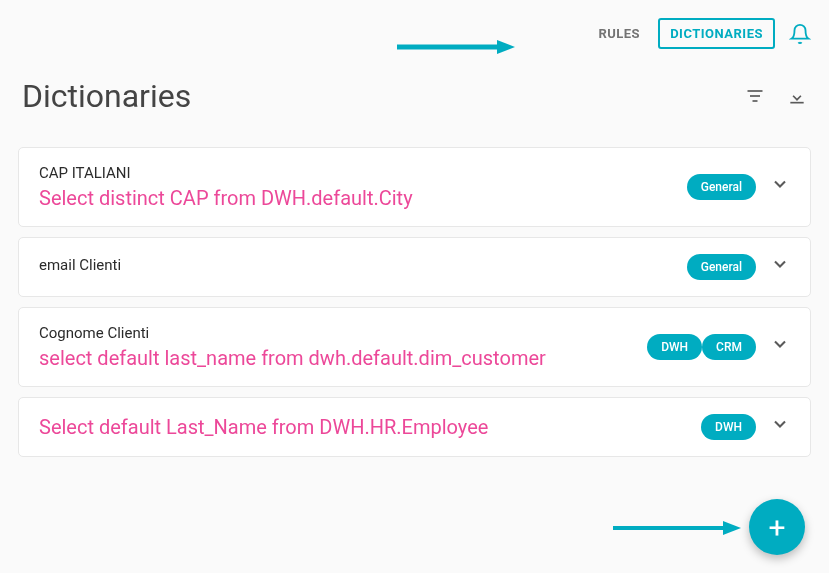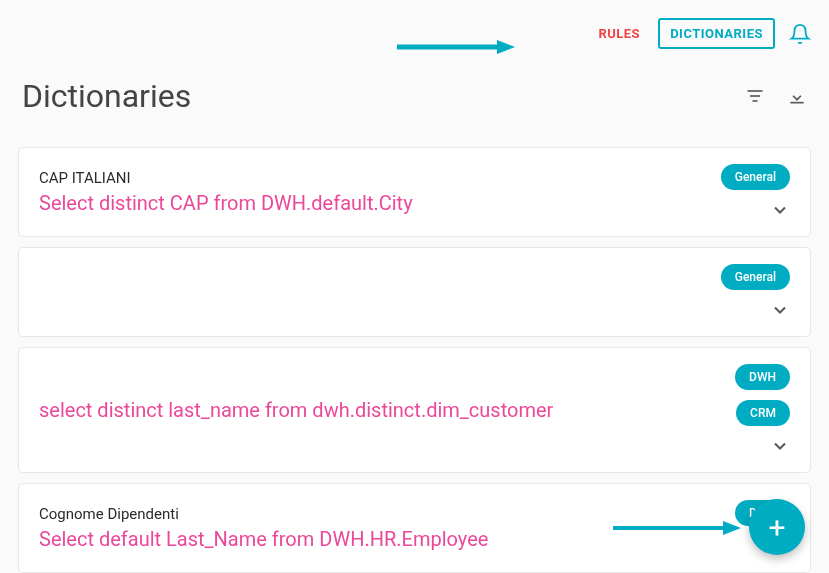--- a/index.html
+++ b/index.html
@@ -16,21 +16,21 @@
     justify-content: flex-end;
     align-items: center;
     padding: 18px 18px 0 18px;
     gap: 6px;
     position: relative;
   }
   .tab {
     font-size: 13px;
     font-weight: 700;
     letter-spacing: 0.5px;
-    color: #ef4444;
+    color: #737373;
     padding: 8px 12px;
     cursor: pointer;
   }
   .tab.active {
     color: #00acc1;
     border: 2px solid #00acc1;
     border-radius: 3px;
     padding: 6px 10px;
   }
   .bell {
@@ -78,23 +78,21 @@
     font-size: 15px;
     color: #2b2b2b;
     margin-bottom: 4px;
   }
   .card-sub {
     font-size: 20px;
     color: #ec4899;
   }
   .card-right {
     display: flex;
-    align-items: flex-end;
-    gap: 10px;
-    flex-direction: column;
+    align-items: flex-start;
   }
   .chip {
     background: #00acc1;
     color: #fff;
     font-size: 12px;
     font-weight: 500;
     padding: 6px 14px;
     border-radius: 14px;
   }
   .chev { color: #5a5a5a; margin-left: 14px; cursor: pointer; display:flex; }
@@ -177,49 +175,50 @@
       <span class="chev">
         <svg width="20" height="20" viewBox="0 0 24 24" fill="none" stroke="#5a5a5a" stroke-width="2.5">
             <polyline points="6 9 12 15 18 9"></polyline>
           </svg>
       </span>
     </div>
   </div>
 
   <div class="card">
     <div class="card-left">
+      <div class="card-title">email Clienti</div>
     </div>
     <div class="card-right">
       <span class="chip">General</span>
       <span class="chev">
         <svg width="20" height="20" viewBox="0 0 24 24" fill="none" stroke="#5a5a5a" stroke-width="2.5">
             <polyline points="6 9 12 15 18 9"></polyline>
           </svg>
       </span>
     </div>
   </div>
 
   <div class="card">
     <div class="card-left">
-      <div class="card-sub">select distinct last_name from dwh.distinct.dim_customer</div>
+      <div class="card-title">Cognome Clienti</div>
+      <div class="card-sub">select default last_name from dwh.default.dim_customer</div>
     </div>
     <div class="card-right">
       <span class="chip">DWH</span>
       <span class="chip">CRM</span>
       <span class="chev">
         <svg width="20" height="20" viewBox="0 0 24 24" fill="none" stroke="#5a5a5a" stroke-width="2.5">
             <polyline points="6 9 12 15 18 9"></polyline>
           </svg>
       </span>
     </div>
   </div>
 
   <div class="card">
     <div class="card-left">
-      <div class="card-title">Cognome Dipendenti</div>
       <div class="card-sub">Select default Last_Name from DWH.HR.Employee</div>
     </div>
     <div class="card-right">
       <span class="chip">DWH</span>
       <span class="chev">
         <svg width="20" height="20" viewBox="0 0 24 24" fill="none" stroke="#5a5a5a" stroke-width="2.5">
             <polyline points="6 9 12 15 18 9"></polyline>
           </svg>
       </span>
     </div>

